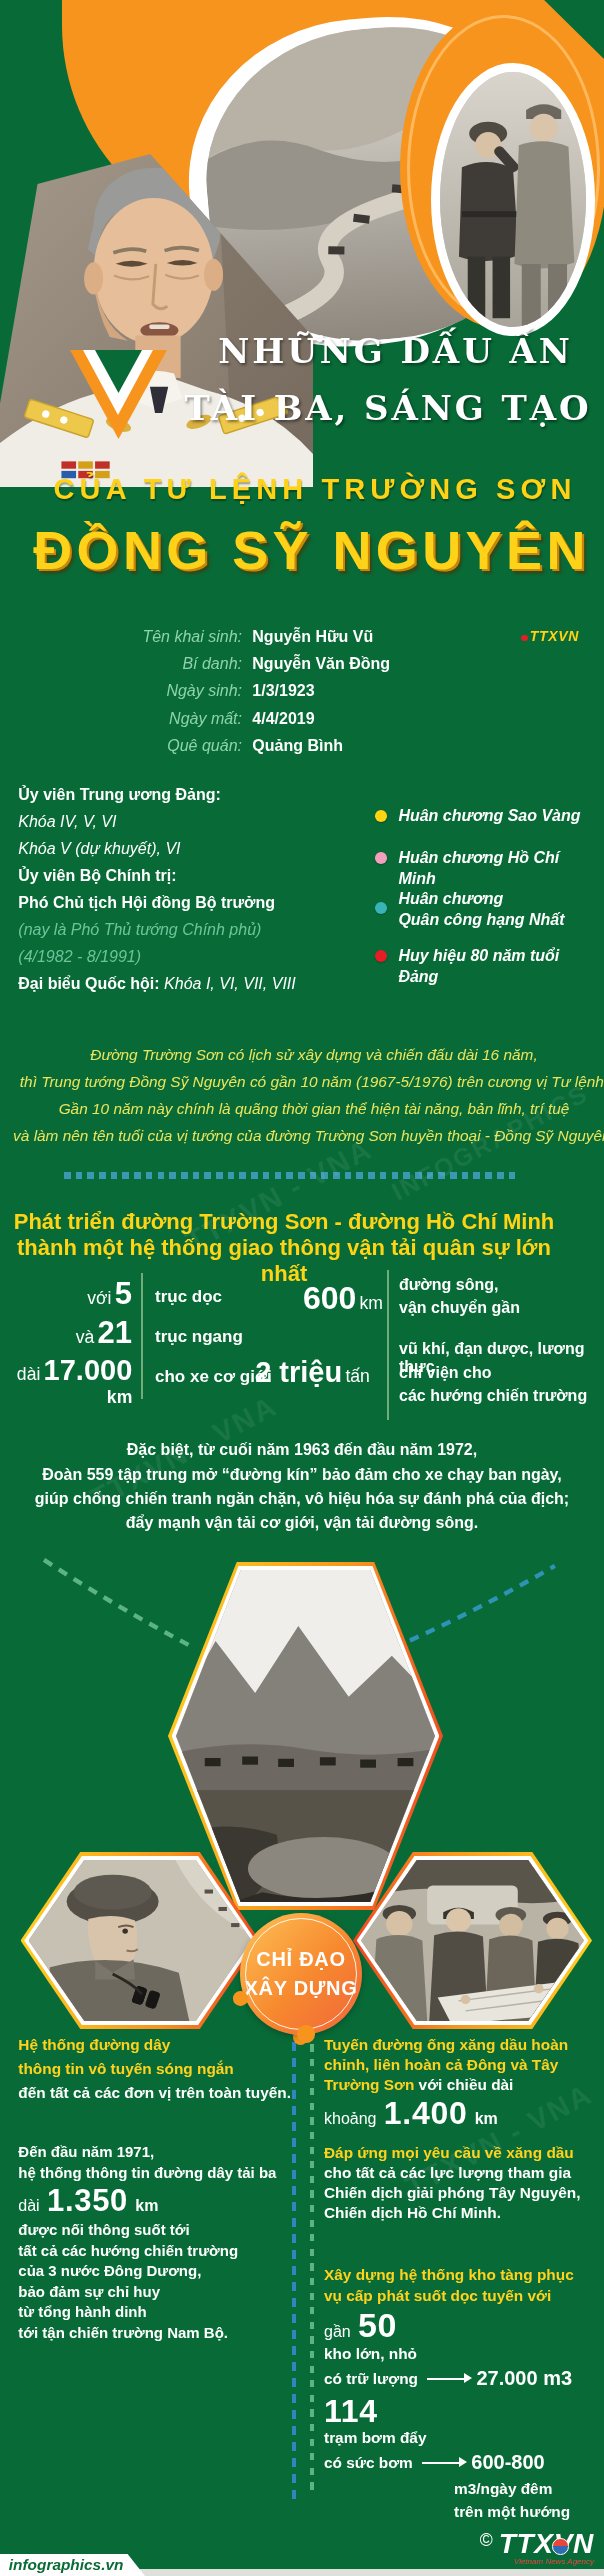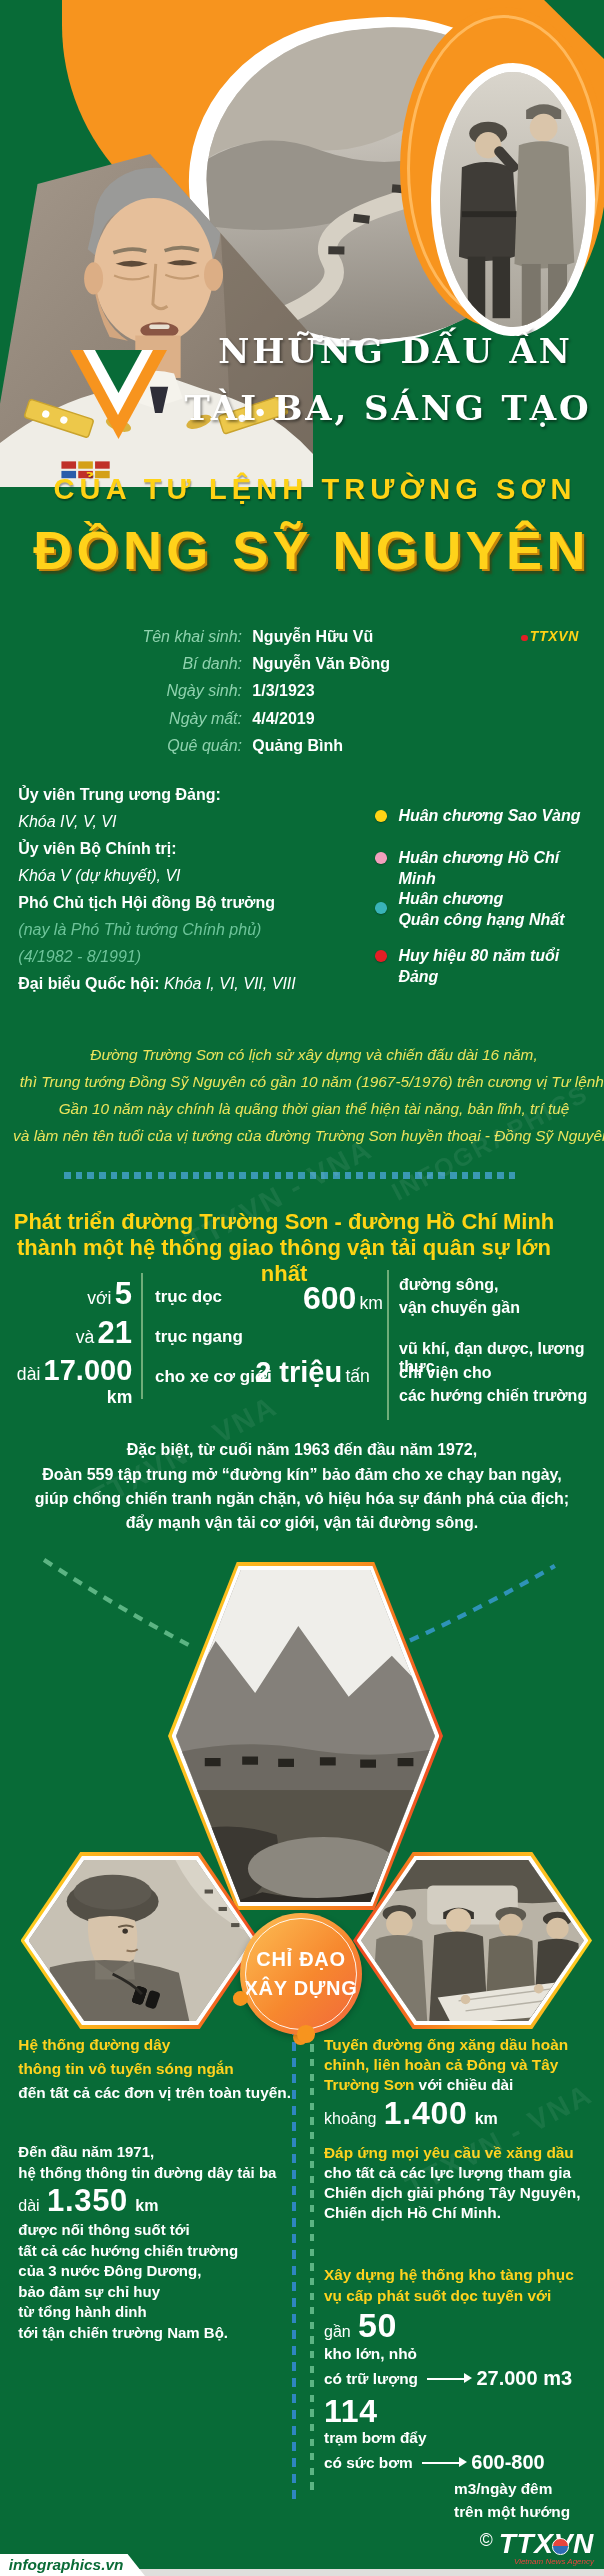--- a/index.html
+++ b/index.html
@@ -242,22 +242,22 @@
   <div class="abs bio-row" style="top:708px;">
     <span class="bio-label">Ngày mất:</span><span class="bio-value">4/4/2019</span>
   </div>
   <div class="abs bio-row" style="top:735px;">
     <span class="bio-label">Quê quán:</span><span class="bio-value">Quảng Bình</span>
   </div>
 
   <div class="abs pos" style="left:18.3px;top:781px;width:322px;">
     <div><b>Ủy viên Trung ương Đảng:</b></div>
     <div><i>Khóa IV, V, VI</i></div>
+    <div><i>Khóa V (dự khuyết), VI</i></div>
     <div><b>Ủy viên Bộ Chính trị:</b></div>
-    <div><i>Khóa V (dự khuyết), VI</i></div>
     <div><b>Phó Chủ tịch Hội đồng Bộ trưởng</b></div>
     <div class="soft">(nay là Phó Thủ tướng Chính phủ)</div>
     <div class="soft">(4/1982 - 8/1991)</div>
     <div><b>Đại biểu Quốc hội:</b>&nbsp;<i>Khóa I, VI, VII, VIII</i></div>
   </div>
 
   <div class="abs award-row" style="left:375px;top:806px;width:220px;">
     <div class="award-dot" style="background:#FFD415;"></div>
     <div class="award-text">Huân chương Sao Vàng</div>
   </div>

